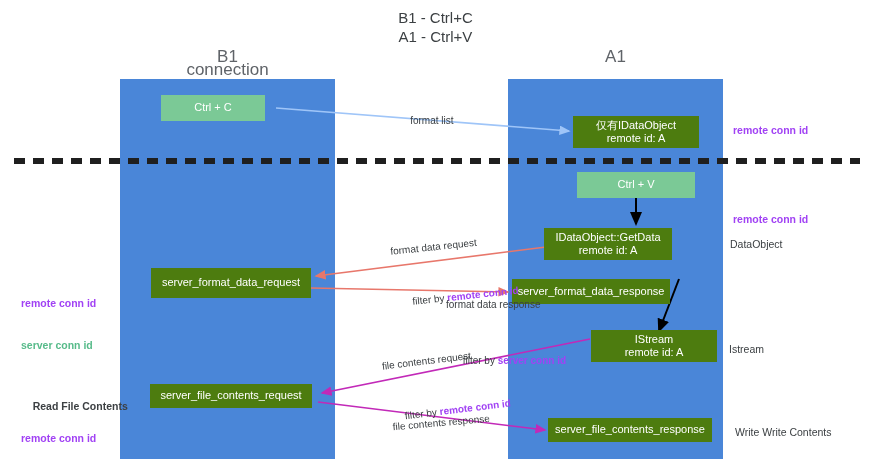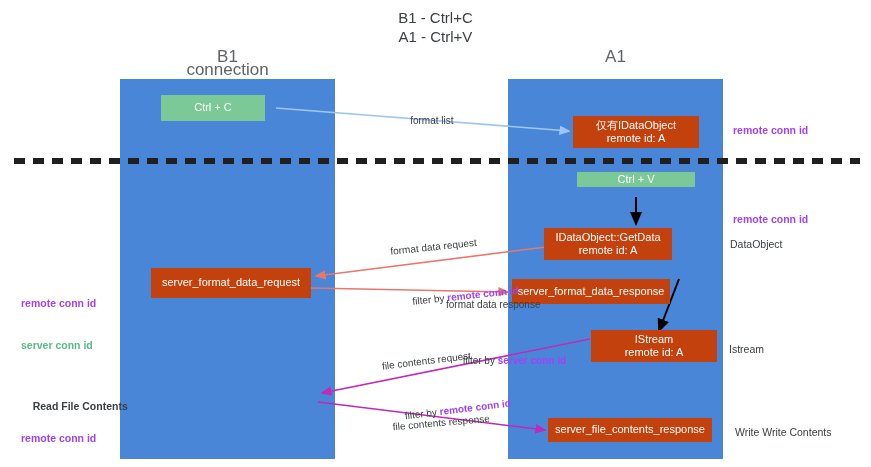--- a/index.html
+++ b/index.html
@@ -32,21 +32,21 @@
   
   .node{
     position:absolute;
     display:flex;align-items:center;justify-content:center;
     flex-direction:column;
     color:#ffffff;font-size:11px;line-height:13.5px;
     text-align:center;
     box-sizing:border-box;
   }
   .node.green-node{background:#7bc996;}
-  .node.orange-node{background:#c2410c;}
+  .node.orange-node{background:#4d7c0f;}
   .node .l2{font-size:11px;}
 
   
   .edgelbl{
     position:absolute;font-size:10px;line-height:13px;
     color:#3c4043;white-space:pre;
     transform-origin:left top;
   }
   .edgelbl .hl{font-weight:bold;}
   .hl-purple{color:#a142f4;}
@@ -102,21 +102,21 @@
 
   <div class="node green-node" style="left:161px;top:95px;width:104px;height:26px;">
     <span>Ctrl + C</span>
   </div>
 
   <div class="node orange-node" style="left:573px;top:116px;width:126px;height:32px;">
     <span>仅有IDataObject</span>
     <span class="l2">remote id: A</span>
   </div>
 
-  <div class="node green-node" style="left:577px;top:172px;width:118px;height:15px;">
+  <div class="node green-node" style="left:577px;top:172px;width:118px;height:26px;">
     <span>Ctrl + V</span>
   </div>
 
   <div class="node orange-node" style="left:544px;top:228px;width:128px;height:32px;">
     <span>IDataObject::GetData</span>
     <span class="l2">remote id: A</span>
   </div>
 
   <div class="node orange-node" style="left:151px;top:268px;width:160px;height:30px;">
     <span>server_format_data_request</span>
@@ -124,20 +124,23 @@
 
   <div class="node orange-node" style="left:512px;top:279px;width:158px;height:25px;">
     <span>server_format_data_response</span>
   </div>
 
   <div class="node orange-node" style="left:591px;top:330px;width:126px;height:32px;">
     <span>IStream</span>
     <span class="l2">remote id: A</span>
   </div>
 
+  <div class="node orange-node" style="left:150px;top:384px;width:162px;height:24px;">
+    <span>server_file_contents_request</span>
+  </div>
 
   <div class="node orange-node" style="left:548px;top:418px;width:164px;height:24px;">
     <span>server_file_contents_response</span>
   </div>
 
   <div class="edgelbl" style="left:399px;top:101px;">
     <span>format list</span>
   </div>
 
   <div class="edgelbl" style="left:387px;top:219px;transform:rotate(-6deg);">

